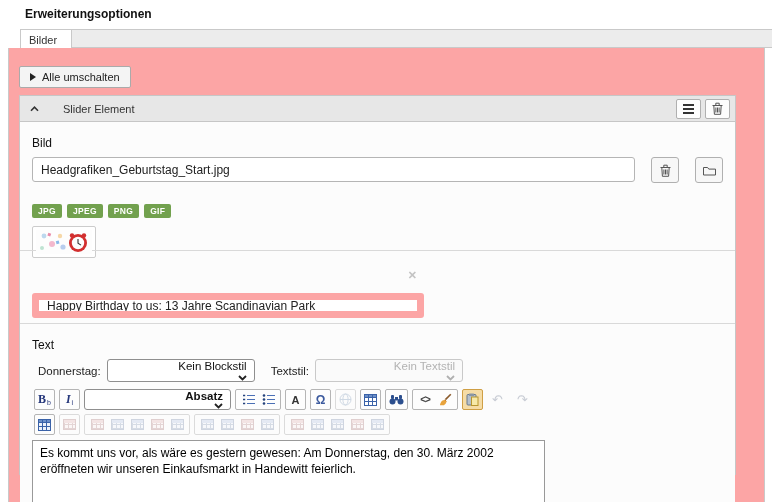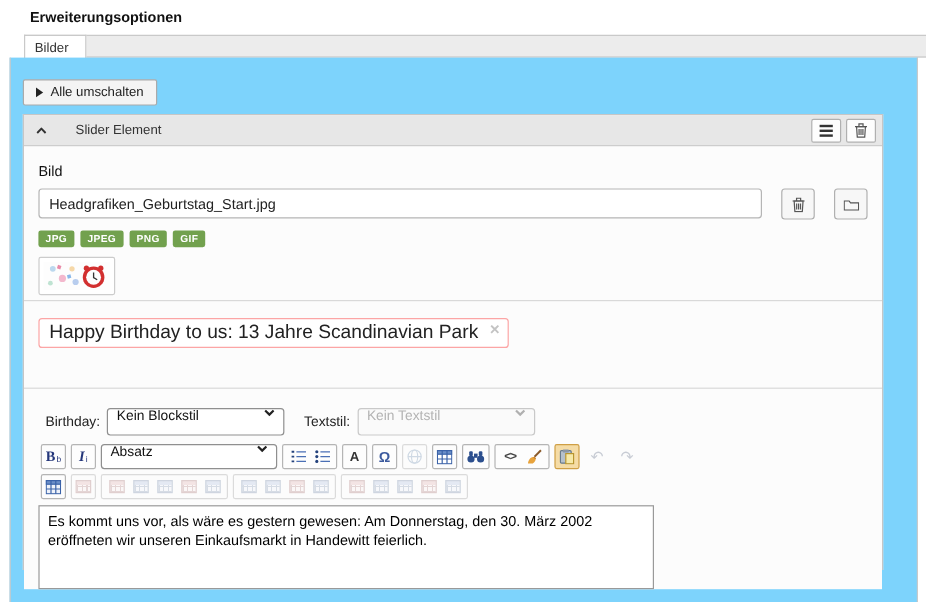--- a/index.html
+++ b/index.html
@@ -11,21 +11,21 @@
 
   
   .tabbar { position:absolute; left:20px; top:29px; width:757px; height:19px;
             background:#ececec; border:1px solid #c9c9c9; }
   .tab { position:absolute; left:-1px; top:-1px; height:21px; min-width:52px;
          background:#fff; border:1px solid #c9c9c9; border-bottom:none;
          font-size:11px; color:#333; padding:4px 13px 0 8px; cursor:pointer; }
 
   
   .content { position:absolute; left:8px; top:48px; width:757px; height:454px;
-             background:#7dd3fc; border-left:1px solid #c9c9c9; border-right:1px solid #c9c9c9;
+             background:#fca5a5; border-left:1px solid #c9c9c9; border-right:1px solid #c9c9c9;
              padding:18px 28px 0 10px; }
 
   .toggle-all { display:inline-flex; align-items:center; gap:6px; height:22px;
                 padding:0 10px; font-size:11px; color:#222; background:#f4f4f4;
                 border:1px solid #aaa; border-radius:2px; cursor:pointer;
                 font-family:"Liberation Sans", sans-serif; }
   .tri-right { width:0; height:0; border-left:6px solid #222;
                border-top:4px solid transparent; border-bottom:4px solid transparent; }
 
   
@@ -46,43 +46,43 @@
   .sec-head { height:73px; }
   .flabel { font-size:12px; font-weight:normal; color:#111; margin-bottom:7px; }
 
   
   .file-row { display:flex; align-items:flex-start; gap:16px; }
   .file-input { flex:1; height:25px; border:1px solid #b5b5b5; border-radius:3px;
                 padding:0 8px; font-size:12px; color:#222; background:#fff;
                 font-family:"Liberation Sans", sans-serif; }
   .icon-btn { width:28px; height:26px; display:flex; align-items:center; justify-content:center;
               background:#f7f7f7; border:1px solid #b0b0b0; border-radius:3px; cursor:pointer; }
-  .badges { display:flex; gap:5px; margin-top:9px; }
+  .badges { display:flex; gap:5px; margin-top:21px; }
   .badge { font-size:8.5px; font-weight:bold; color:#fff; background:#72a14e;
            padding:2px 6px 2px 6px; border-radius:2px; letter-spacing:.3px; }
   .thumb { margin-top:8px; width:64px; height:32px; background:#fff; border:1px solid #ccc;
            border-radius:2px; display:flex; align-items:center; justify-content:center; }
 
   
   .headline-wrap { position:relative; width:392px; }
-  .headline-input { width:392px; height:25px; border:1px solid #fca5a5; border-radius:3px;
-                    padding:0 24px 0 8px; font-size:16px; color:#222; background:#fff;
-                    font-family:"Liberation Sans", sans-serif; }
+  .headline-input { width:392px; height:25px; border:7px solid #fca5a5; border-radius:3px;
+                    padding:0 24px 0 8px; font-size:12px; color:#222; background:#fff;
+                    font-family:"Liberation Sans", sans-serif;margin-top:28px; }
   .clear-x { position:absolute; right:7px; top:5px; font-size:11px; font-weight:bold;
              color:#c3c3c3; cursor:pointer; line-height:1; }
 
   
   .rte-row1 { display:flex; align-items:center; gap:6px; margin:2px 0 7px 6px; }
   .sel-label { font-size:11.5px; color:#222; }
   .fake-select { width:148px; height:23px; border:1px solid #8f8f8f; border-radius:3px;
-                 background:#fff; display:flex; align-items:flex-start; padding:0 7px;
-                 font-size:11.5px; color:#111; cursor:pointer; }
+                 background:#fff; display:flex; align-items:flex-end; padding:0 7px;
+                 font-size:11.5px; color:#111; cursor:pointer;flex-direction:column; }
   .fake-select .cap { flex:1; white-space:nowrap; overflow:hidden; }
   .fake-select.disabled { border-color:#c9c9c9; background:#fafafa; color:#b3b3b3; cursor:default; }
-  .fake-select.mid { width:147px; height:21px; }
+  .fake-select.mid { width:147px; height:21px;font-weight:bold; }
   .gap10 { width:4px; }
 
   .rte-row2, .rte-row3 { display:flex; align-items:center; gap:4px; margin-left:2px; }
   .rte-row3 { margin-top:4px; }
   .tbtn { height:21px; min-width:21px; padding:0 3px; display:flex; align-items:center;
           justify-content:center; background:#fdfdfd; border:1px solid #b5b5b5;
           border-radius:2px; cursor:pointer; font-size:11px; }
   .tgroup { height:21px; display:flex; align-items:center; background:#fdfdfd;
             border:1px solid #b5b5b5; border-radius:2px; padding:0 2px; }
   .tgroup .ico { width:20px; display:flex; justify-content:center; cursor:pointer; }
@@ -205,23 +205,24 @@
         </div>
 
         <div class="section sec-head">
           <div class="headline-wrap">
             <input class="headline-input" value="Happy Birthday to us: 13 Jahre Scandinavian Park" style="">
             <span class="clear-x">✕</span>
           </div>
         </div>
 
         <div class="section">
+          <div class="flabel">Text</div>
 
           <div class="rte-row1">
-            <span class="sel-label">Birthday:</span>
+            <span class="sel-label">Donnerstag:</span>
             <span class="fake-select">
               <span class="cap">Kein Blockstil</span>
               <svg width="9" height="6">
                   <path d="M1 1l3.5 3.5L8 1" fill="none" stroke="#222" stroke-width="1.8"></path>
                 </svg>
             </span>
             <span class="gap10"></span>
             <span class="sel-label">Textstil:</span>
             <span class="fake-select disabled">
               <span class="cap">Kein Textstil</span>

